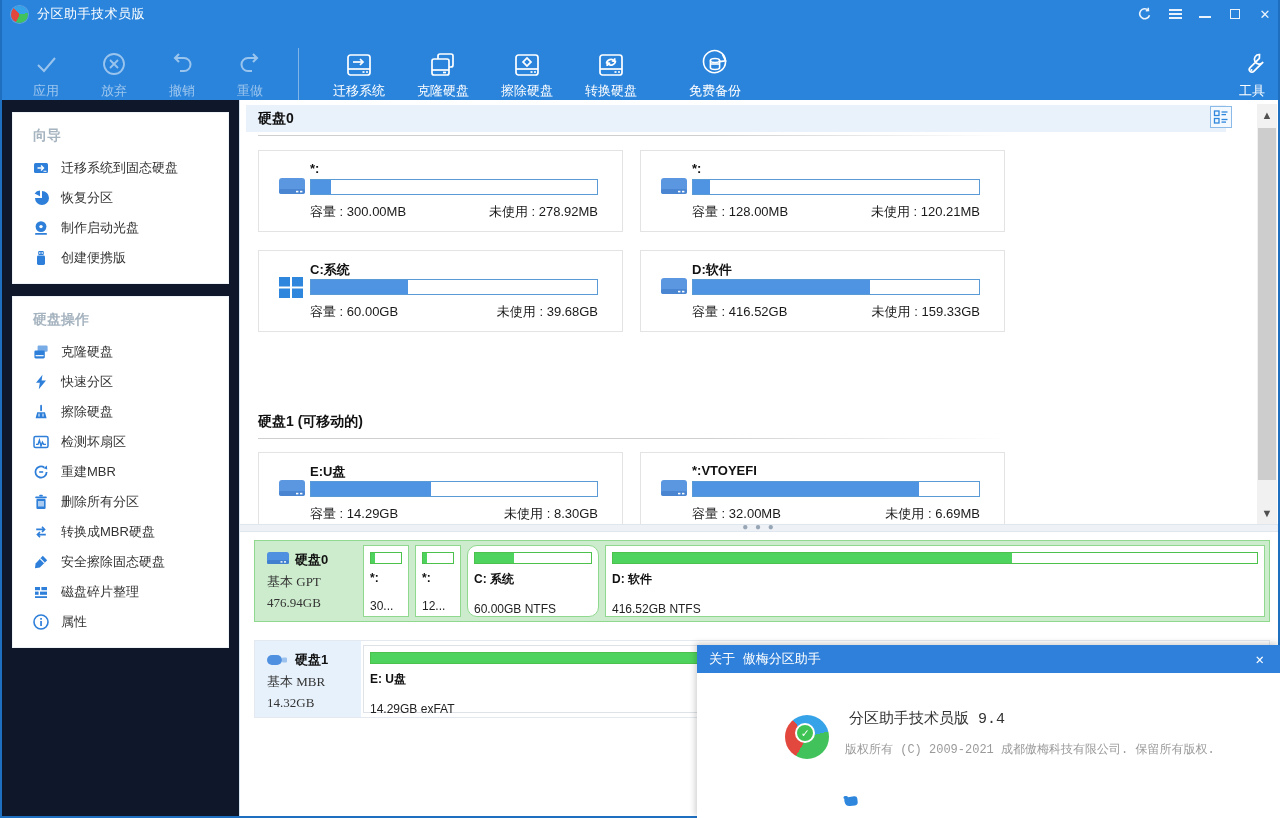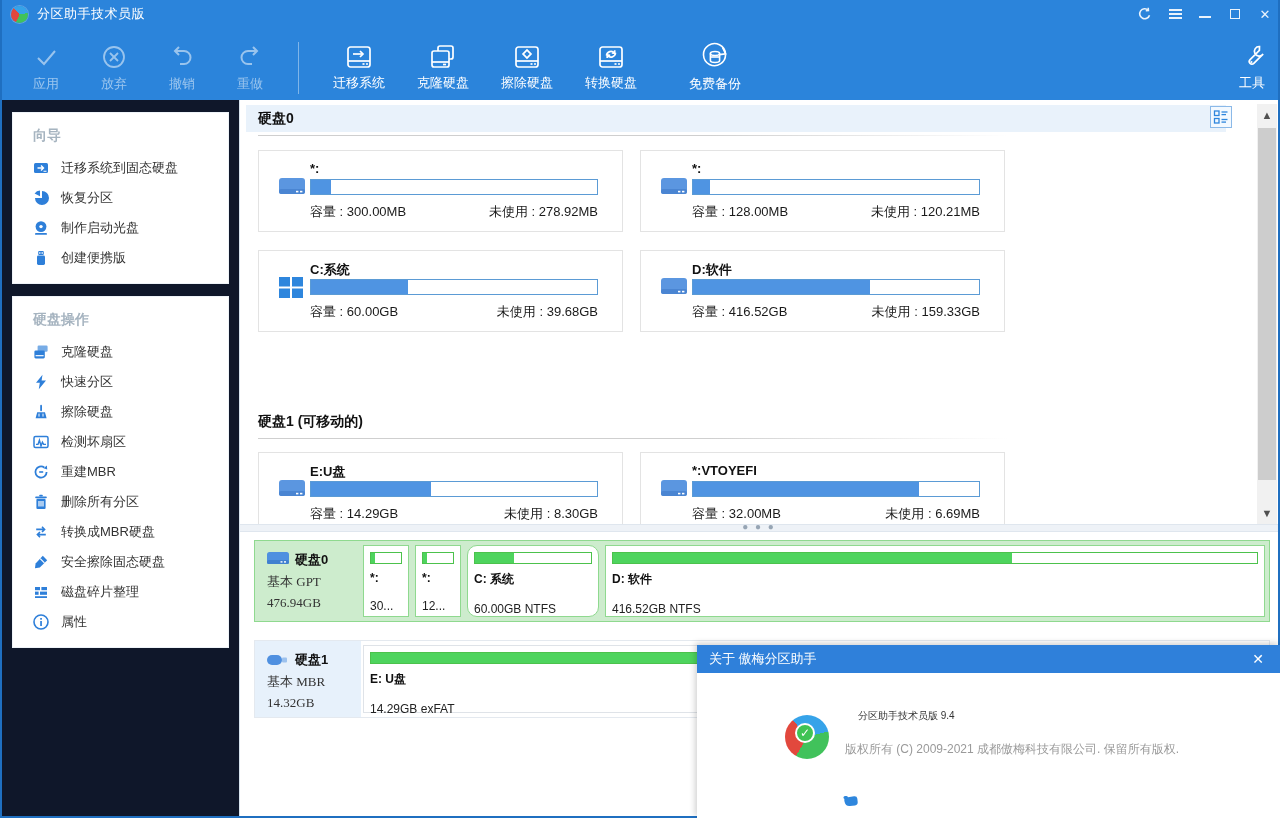--- a/index.html
+++ b/index.html
@@ -12,21 +12,21 @@
     background:conic-gradient(from -40deg,#36a3e9 0 120deg,#41c25b 120deg 245deg,#e2483d 245deg 360deg); box-shadow:0 0 0 1px rgba(255,255,255,.25); }
   .app-title { color:#fff; font-size:13px; margin-left:9px; letter-spacing:.5px; }
   .win-controls { margin-left:auto; display:flex; align-items:center; height:100%; }
   .win-btn { width:30px; height:100%; display:flex; align-items:center; justify-content:center; color:#eaf3fc; font-size:13px; cursor:default; }
   .win-btn svg { display:block; }
   .menu-lines i { display:block; width:13px; height:2px; background:#eaf3fc; margin:2px 0; }
   .max-box { width:10px; height:10px; border:1.6px solid #eaf3fc; }
   .min-line { width:12px; height:2px; background:#eaf3fc; margin-top:6px; }
 
   
-  .toolbar { position:absolute; left:0; top:28px; width:1280px; height:72px; background:#2b84db; display:flex; align-items:center; z-index:5; }
+  .toolbar { position:absolute; left:0; top:28px; width:1280px; height:72px; background:#2b84db; display:flex; align-items:flex-end; z-index:5; }
   .tb-item { display:flex; flex-direction:column; align-items:center; color:#fff; font-size:13px; padding-top:6px; cursor:pointer; }
   .tb-item svg { display:block; }
   .tb-item .tb-label { margin-top:3px; white-space:nowrap; }
   .tb-item.disabled { opacity:.52; cursor:default; }
   .tb-sep { width:1px; height:52px; background:rgba(255,255,255,.4); margin:8px 18px 0 14px; }
   .tb-left { display:flex; padding-left:12px; }
   .tb-left .tb-item { width:68px; }
   .tb-group .tb-item { width:84px; }
   .tb-group { display:flex; }
   .tb-right { margin-left:auto; padding-right:14px; }
@@ -82,28 +82,28 @@
   .disk-row.row1 .part { border:1px solid #dfe3e8; }
   .part .bar { height:12px; border:1px solid #4cc24c; background:#fff; }
   .part .bar i { display:block; height:100%; background:#4ed45e; }
   .part .plabel { font-size:12px; font-weight:bold; color:#111; margin-top:7px; white-space:nowrap; overflow:hidden; }
   .part .psize { font-size:12px; color:#222; margin-top:14px; white-space:nowrap; overflow:hidden; }
   .part.small { flex:0 0 46px; }
   .part.mid { flex:0 0 132px;border-radius:10px; }
   .part.grow { flex:1; }
 
   
-  .dialog { position:absolute; left:697px; top:645px; width:583px; height:173px; background:#fff; z-index:40; box-shadow:-2px -2px 6px rgba(0,0,0,.18); }
+  .dialog { position:absolute; left:697px; top:645px; width:583px; height:173px; background:#fff; z-index:40; box-shadow:-2px -2px 6px rgba(0,0,0,.18);font-family:Liberation Mono, monospace; }
   .dlg-title { height:28px; background:#2f80da; color:#fff; font-size:13px; display:flex; align-items:center; padding:0 12px; }
   .dlg-close { margin-left:auto; font-size:14px; color:#fff; cursor:pointer; padding:0 4px; }
   .dlg-body { position:relative; height:145px; }
   .dlg-logo { position:absolute; left:88px; top:42px; width:44px; height:44px; border-radius:50%;
     background:conic-gradient(from -40deg,#36a3e9 0 115deg,#41c25b 115deg 250deg,#e2483d 250deg 360deg); }
   .dlg-badge { position:absolute; left:10px; top:8px; width:20px; height:20px; border-radius:50%; background:#3fc354; border:2px solid #fff; color:#fff; font-size:12px; font-weight:bold; display:flex; align-items:center; justify-content:center; }
-  .dlg-product { position:absolute; left:161px; top:36px; font-size:10px; color:#333; }
+  .dlg-product { position:absolute; left:152px; top:36px; font-size:15px; color:#333; }
   .dlg-copy { position:absolute; left:148px; top:68px; font-size:12px; color:#9a9a9a; }
   .dlg-hand { position:absolute; left:146px; top:120px; }
 
   
   .wb { position:absolute; background:#1f6fc0; z-index:10; }
   .wb-left { left:0; top:0; width:2px; height:818px; }
   .wb-right { right:0; top:0; width:2px; height:818px; }
   .wb-bottom { left:0; bottom:0; width:1280px; height:2px; }
 </style>
 </head>

